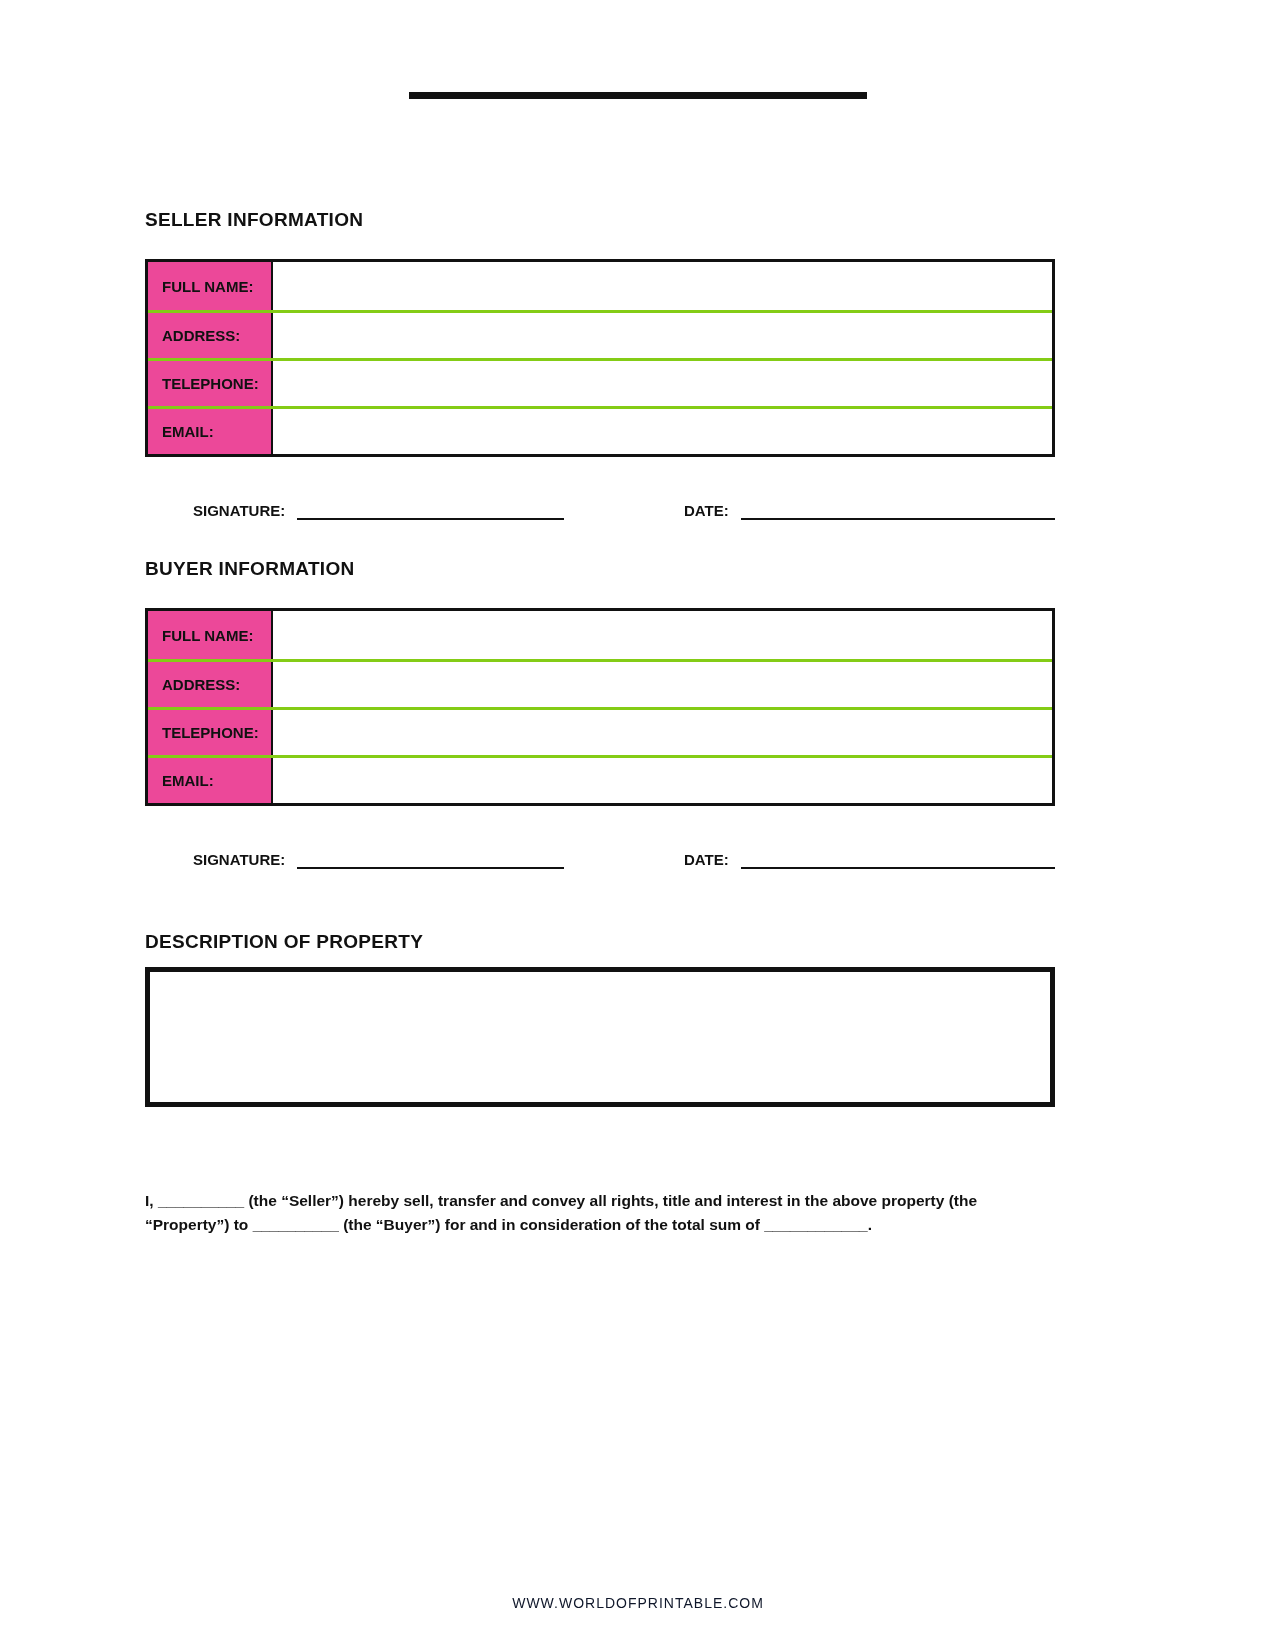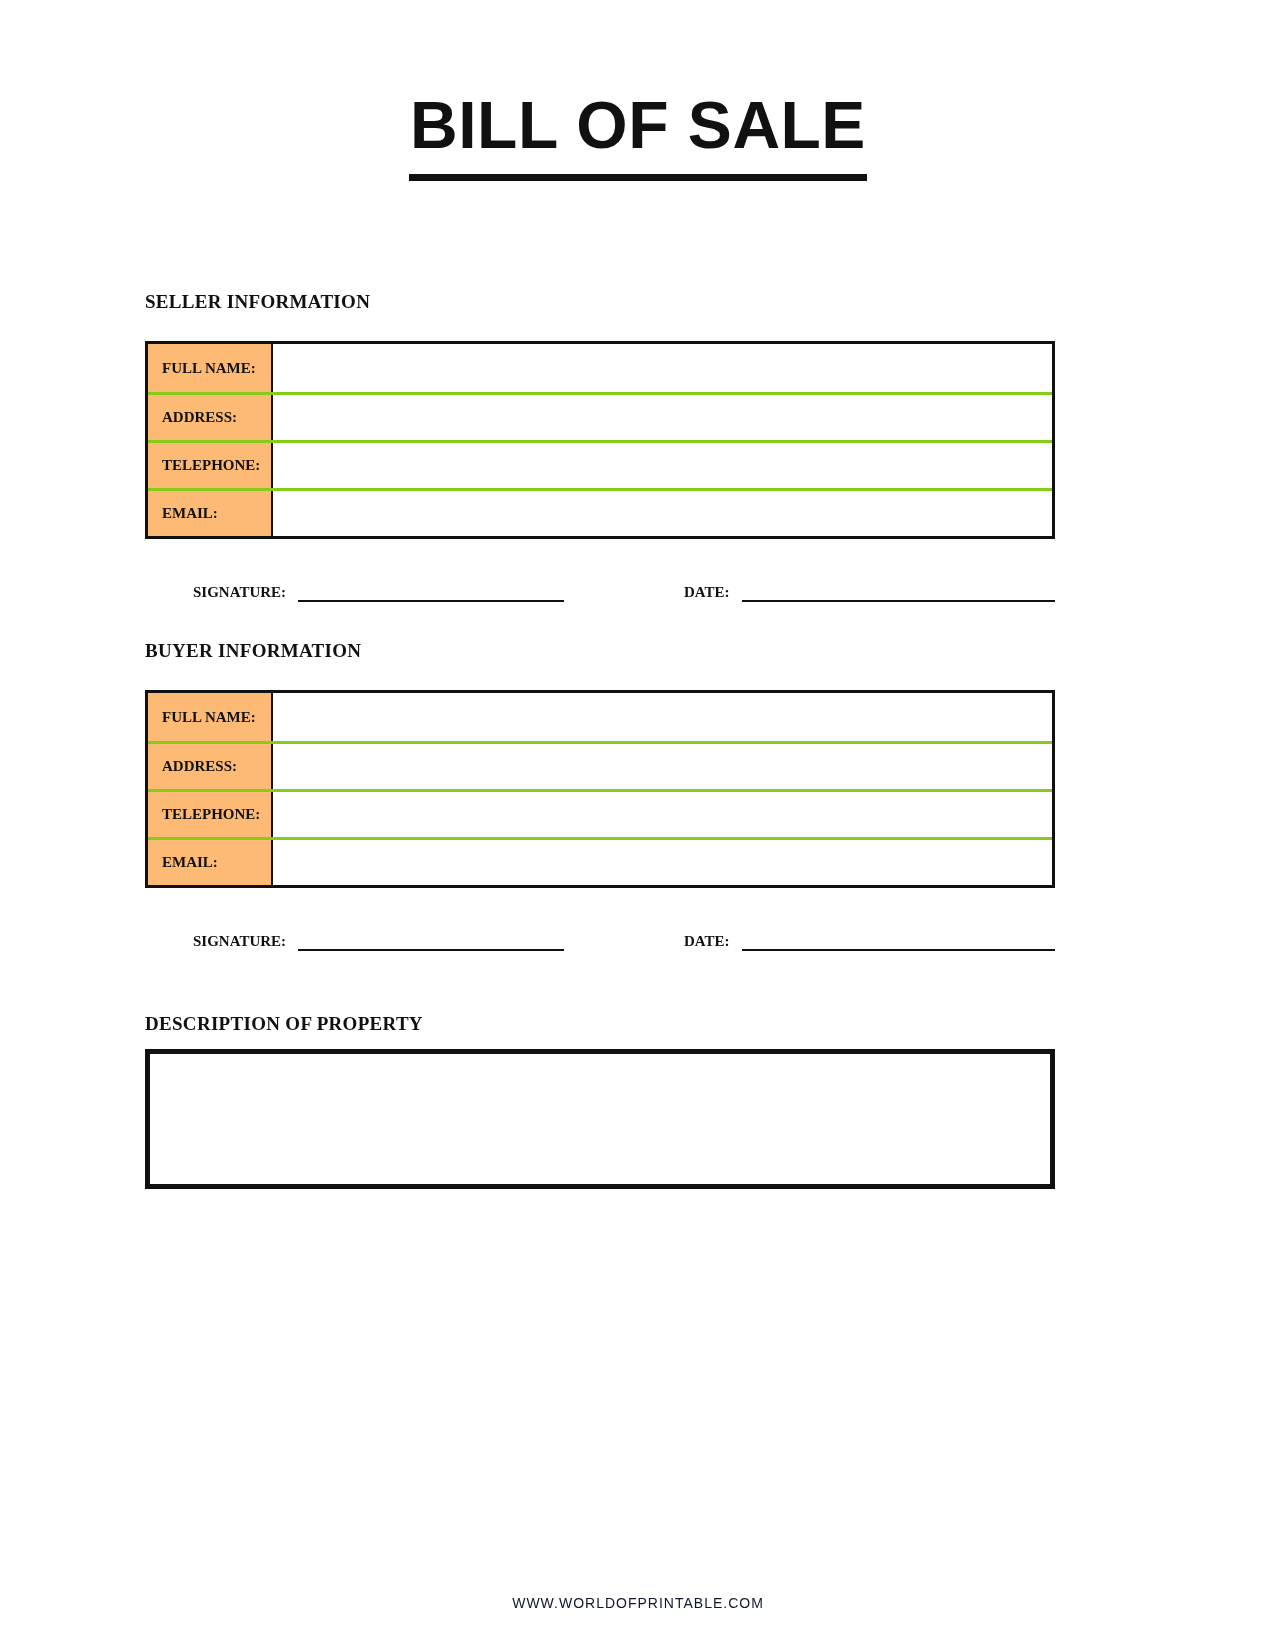--- a/index.html
+++ b/index.html
@@ -11,21 +11,20 @@
     width: 1276px;
     height: 1651px;
     margin: 0 auto;
     background: #ffffff;
     overflow: hidden;
   }
 
   .content {
     padding-left: 145px;
     padding-right: 221px; 
-    font-family: Liberation Serif, serif;
   }
 
   
   .title-block { margin-top: 92px; text-align: center; }
   .page-title {
     font-size: 66px;
     font-weight: 800;
     letter-spacing: 0.5px;
     color: #111111;
     line-height: 1.0;
@@ -55,21 +54,21 @@
     background: #ffffff;
   }
   .info-row {
     display: flex;
     height: 48px;
   }
   .info-row + .info-row { border-top: 3px solid #84cc16; }
   .cell-label {
     width: 125px;
     flex: 0 0 125px;
-    background: #fdba74;
+    background: #ec4899;
     border-right: 2px solid #111111;
     display: flex;
     align-items: center;
     padding-left: 14px;
     font-size: 15px;
     font-weight: 700;
     color: #111111;
   }
   .cell-value {
     flex: 1;
@@ -133,21 +132,20 @@
     letter-spacing: 1px;
     color: #0f172a;
   }
 </style>
 </head>
 <body>
 
 <div class="page">
 
   <div class="title-block">
-    <div class="page-title">BILL OF SALE</div>
     <div class="title-rule"></div>
   </div>
 
   <div class="content">
 
     <div class="section-heading seller-heading">SELLER INFORMATION</div>
 
     <div class="info-table">
       <div class="info-row">
         <div class="cell-label">FULL NAME:</div>
@@ -206,18 +204,19 @@
       </div>
       <div class="sig-half">
         <span class="sig-label">DATE:</span>
         <span class="sig-line"></span>
       </div>
     </div>
 
     <div class="section-heading property-heading">DESCRIPTION OF PROPERTY</div>
     <div class="property-box"></div>
 
+    <p class="statement">I, __________ (the “Seller”) hereby sell, transfer and convey all rights, title and interest in the above property (the “Property”) to __________  (the “Buyer”) for and in consideration of the total sum of ____________.</p>
 
   </div>
 
   <div class="footer">WWW.WORLDOFPRINTABLE.COM</div>
 
 </div>
 
 </body></html>

